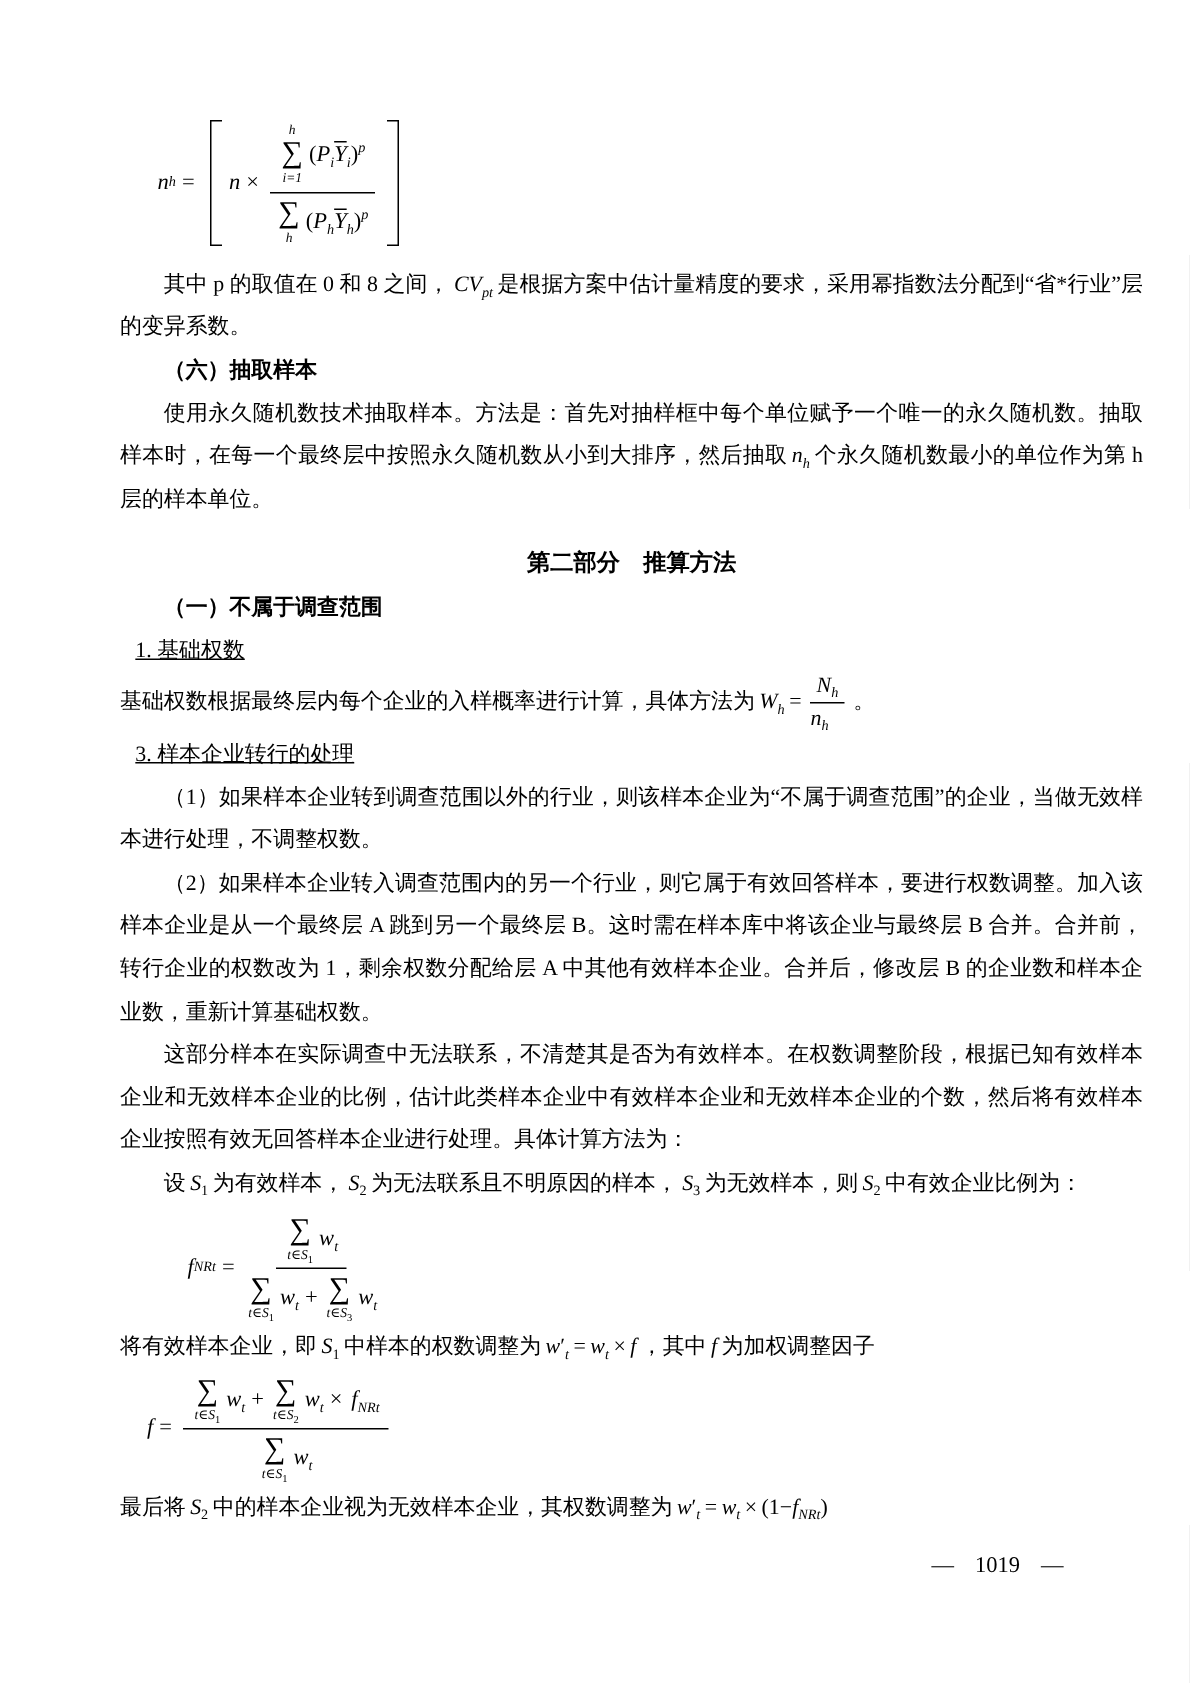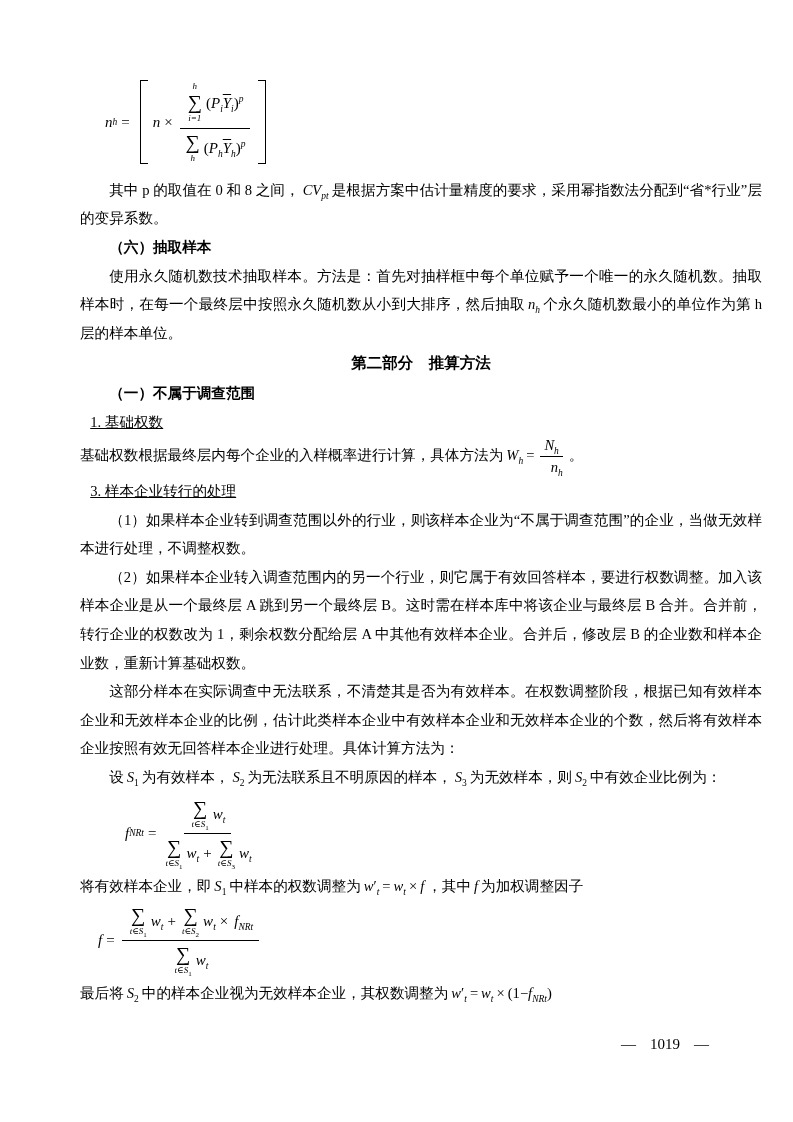--- a/index.html
+++ b/index.html
@@ -9,21 +9,21 @@
   }
   .content{
     position:absolute;left:80px;top:74px;width:682px;
     font-size:14.6px;line-height:28.6px;text-align:justify;
   }
   p{margin:0;}
   .indent{text-indent:2em;}
   .indent-sm{text-indent:0.7em;text-decoration:underline;}
   .bold{font-weight:bold;}
   .center{text-align:center;}
-  .part-heading{font-size:15.5px;margin-top:3px;font-family:Liberation Mono, monospace;}
+  .part-heading{font-size:15.5px;margin-top:15px;}
   .mi{font-style:italic;}
   .rm{font-style:normal;}
   sub{font-size:9.5px;font-style:italic;line-height:0;}
   sup{font-size:9.5px;font-style:italic;line-height:0;}
   sub.rm,sup.rm{font-style:normal;}
   .ovl{text-decoration:overline;}
   .imath{white-space:nowrap;margin:0 3px;}
   
   .dformula{
     display:flex;align-items:center;font-size:15px;line-height:1.2;
@@ -38,21 +38,21 @@
   .sum .lim sub{font-size:7px;}
   .sum .sym{font-size:20px;font-style:normal;line-height:1.05;}
   .frac{display:inline-flex;flex-direction:column;align-items:center;vertical-align:middle;margin:0 3px;}
   .frac .fnum{display:flex;align-items:center;justify-content:center;border-bottom:1.2px solid #000;padding:1px 6px 3px;}
   .frac .fden{display:flex;align-items:center;justify-content:center;padding-top:3px;}
   .expr{white-space:nowrap;margin-left:2px;}
   .bracket{align-self:stretch;width:7px;border-top:1.4px solid #000;border-bottom:1.4px solid #000;}
   .bracket.left{border-left:1.4px solid #000;margin:0 5px 0 6px;}
   .bracket.right{border-right:1.4px solid #000;margin-left:5px;}
   
-  .ifrac{display:inline-flex;flex-direction:column;align-items:flex-end;vertical-align:middle;line-height:1.3;margin:0 3px;}
+  .ifrac{display:inline-flex;flex-direction:column;align-items:flex-start;vertical-align:middle;line-height:1.3;margin:0 3px;}
   .ifrac .inum{border-bottom:1px solid #000;padding:0 4px 1px;}
   .ifrac .iden{padding-top:1px;}
   .footer{
     position:absolute;top:1036px;left:621px;width:88px;
     display:flex;justify-content:space-between;align-items:center;
     font-size:15px;font-family:"Liberation Serif","DejaVu Serif",serif;
   }
 </style>
 </head>
 <body>

